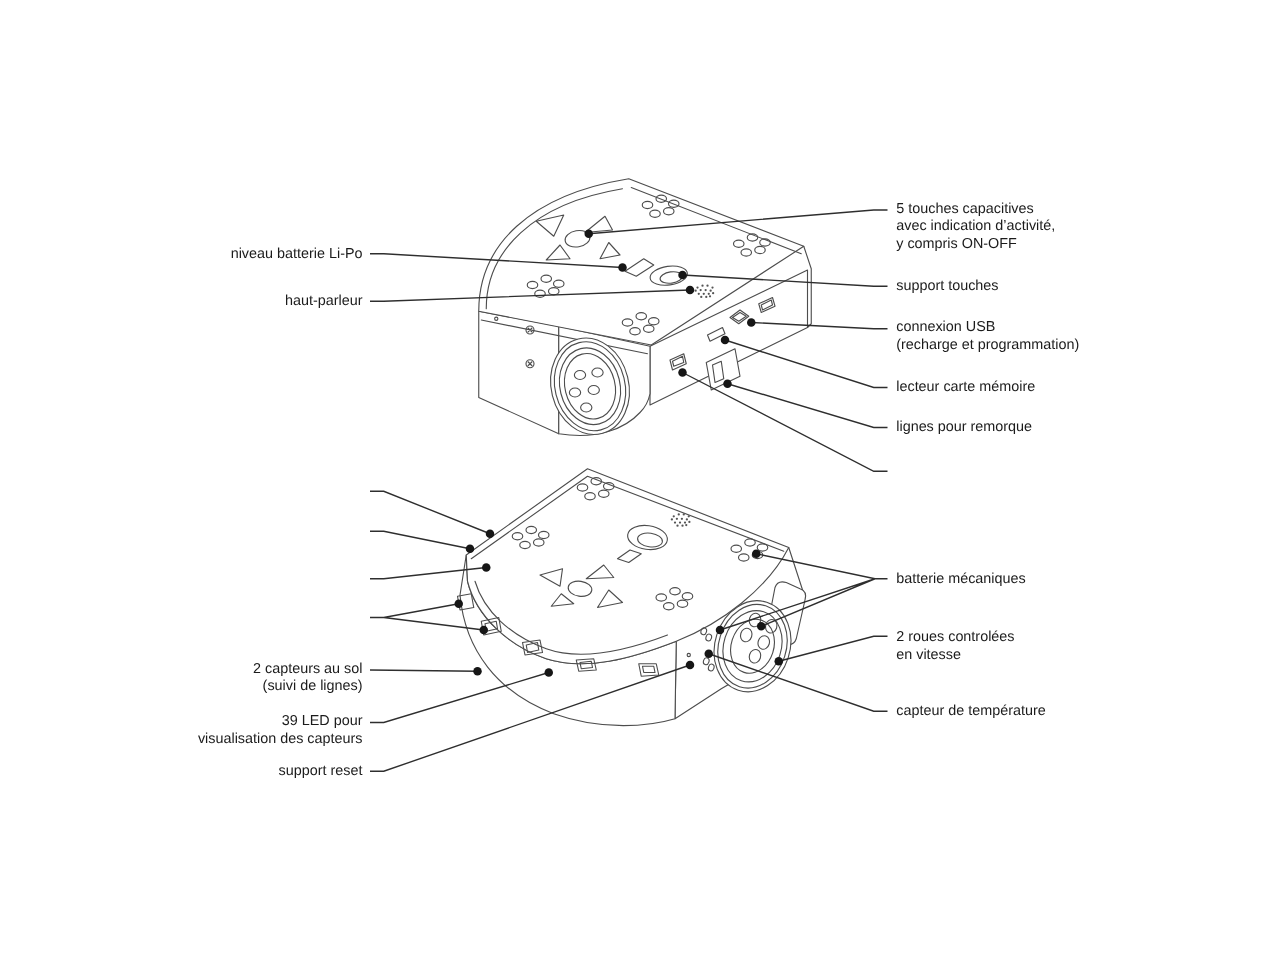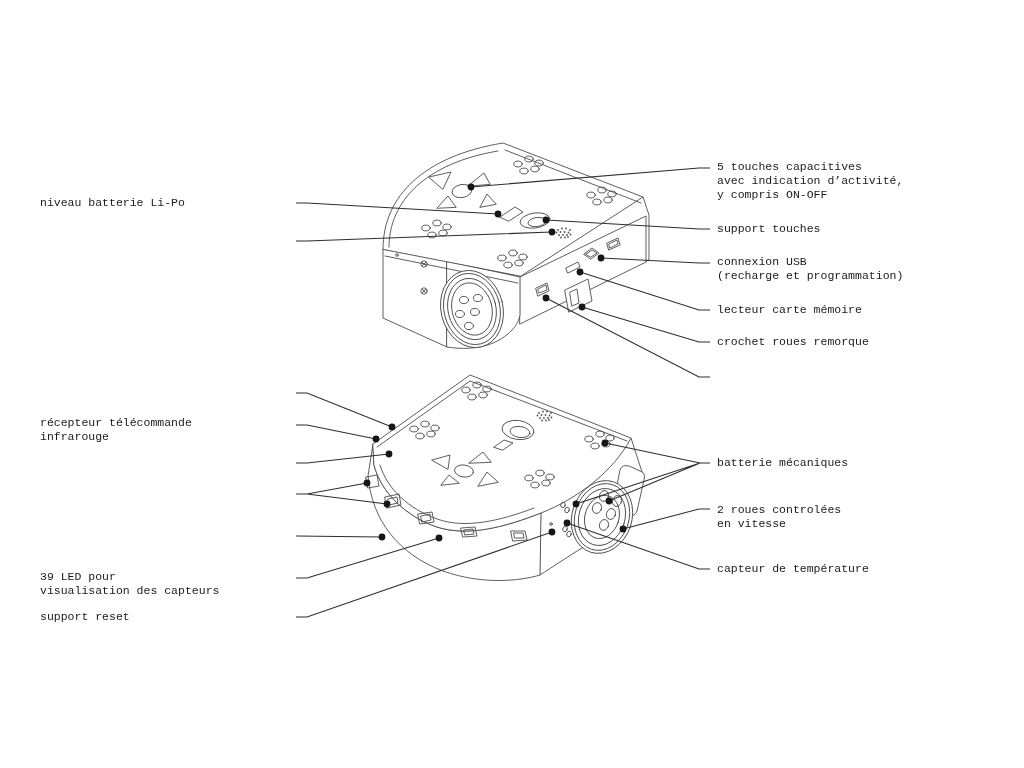--- a/index.html
+++ b/index.html
@@ -1,21 +1,21 @@
 <!DOCTYPE html>
 <html><head>
 <meta charset="utf-8">
 <style>
   html,body{margin:0;padding:0;background:#fff;}
   .stage{position:relative;width:1024px;height:768px;background:#ffffff;overflow:hidden;
          font-family:"Liberation Sans",sans-serif;}
   .stage svg{position:absolute;left:0;top:0;}
-  .lbl{position:absolute;font-size:11.5px;line-height:14px;color:#1b1b1b;white-space:pre-line;font-family:Liberation Mono, monospace;}
+  .lbl{position:absolute;font-size:11.5px;line-height:14px;color:#1b1b1b;white-space:pre-line;}
   .lbl.r{left:717px;text-align:left;}
-  .lbl.l{left:40px;width:250px;text-align:left;}
+  .lbl.l{left:40px;width:250px;text-align:right;}
 </style>
 </head>
 <body>
 
 <div class="stage">
 
 <svg width="1024" height="768" viewBox="0 0 1024 768">
   <defs>
     <g id="c5">
       <ellipse cx="-11" cy="-2" rx="4.2" ry="2.9"></ellipse>
@@ -225,30 +225,31 @@
         <circle cx="552" cy="532" r="3.4"></circle>
     <circle cx="605" cy="443" r="3.4"></circle>
         <circle cx="609" cy="501" r="3.4"></circle>
     <circle cx="576" cy="504" r="3.4"></circle>
         <circle cx="623" cy="529" r="3.4"></circle>
     <circle cx="567" cy="523" r="3.4"></circle>
   </g>
 </svg>
 
   <div class="lbl l" style="top:196px">niveau batterie Li-Po</div>
+  <div class="lbl l" style="top:234px">haut-parleur</div>
   <div class="lbl r" style="top:160px">5 touches capacitives
 avec indication d’activité,
 y compris ON-OFF</div>
   <div class="lbl r" style="top:222px">support touches</div>
   <div class="lbl r" style="top:255px">connexion USB
 (recharge et programmation)</div>
   <div class="lbl r" style="top:303px">lecteur carte mémoire</div>
-  <div class="lbl r" style="top:335px">crochet roues remorque</div>
-  <div class="lbl l" style="top:416px">récepteur télécommande
-infrarouge</div>
+  <div class="lbl r" style="top:335px">lignes pour remorque</div>
+  <div class="lbl l" style="top:528px">2 capteurs au sol
+(suivi de lignes)</div>
   <div class="lbl l" style="top:570px">39 LED pour
 visualisation des capteurs</div>
   <div class="lbl l" style="top:610px">support reset</div>
   <div class="lbl r" style="top:456px">batterie mécaniques</div>
   <div class="lbl r" style="top:503px">2 roues controlées
 en vitesse</div>
   <div class="lbl r" style="top:562px">capteur de température</div>
 
 </div>
 

